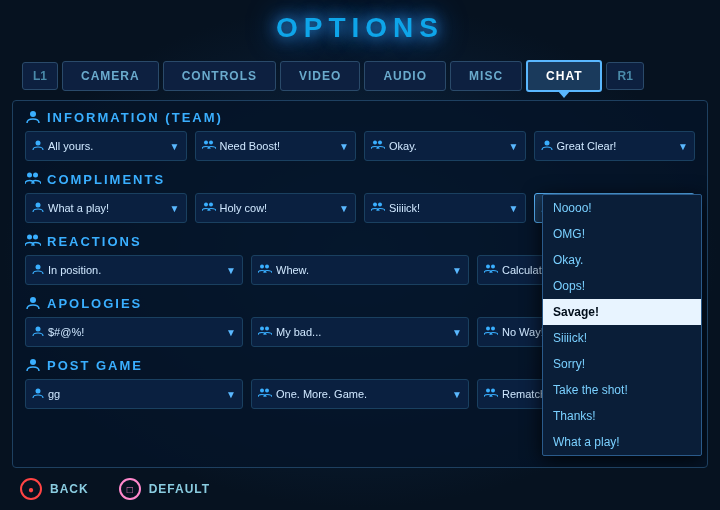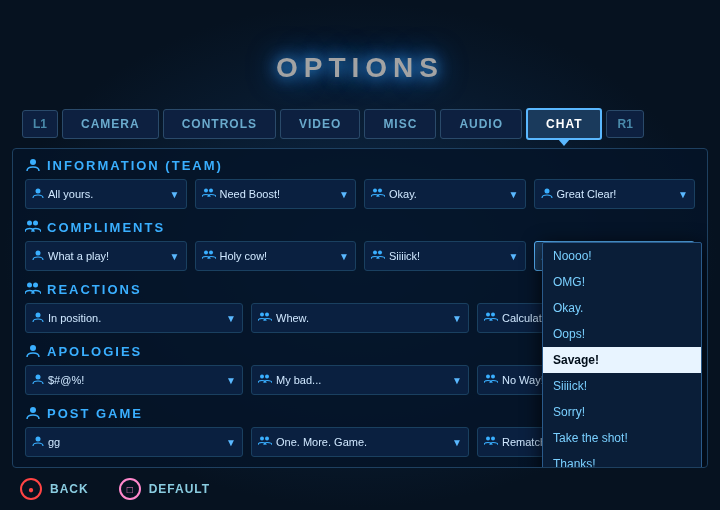--- a/index.html
+++ b/index.html
@@ -24,28 +24,27 @@
       position: relative;
       z-index: 1;
       display: flex;
       flex-direction: column;
       height: 100%;
     }
 
     
     .title {
       text-align: center;
-      padding: 12px 0 24px;
+      padding: 12px 0 16px;
       font-size: 28px;
       font-weight: bold;
       letter-spacing: 6px;
-      color: #a3a3a3;
+      color: #0ea5e9;
       text-shadow: 0 0 15px #3aabff, 0 0 30px #1a6fff;
       font-family: 'Arial', sans-serif;
-      margin-top: 40px;
     }
 
     
     .tabs-row {
       display: flex;
       align-items: center;
       gap: 0;
       padding: 0 20px 8px;
     }
 
@@ -237,22 +236,22 @@
 
 <div class="content">
 
   <div class="title">OPTIONS</div>
 
   <div class="tabs-row">
     <div class="tab-nav">L1</div>
     <div class="tab">CAMERA</div>
     <div class="tab">CONTROLS</div>
     <div class="tab">VIDEO</div>
+    <div class="tab">AUDIO</div>
     <div class="tab">MISC</div>
-    <div class="tab">AUDIO</div>
     <div class="tab active">CHAT</div>
     <div class="tab-nav">R1</div>
   </div>
 
   <div class="main-panel">
 
     <div class="section">
       <div class="section-title">
         <svg width="16" height="16" viewBox="0 0 16 16">
           <circle cx="8" cy="5" r="3" fill="#3aafff"></circle>

